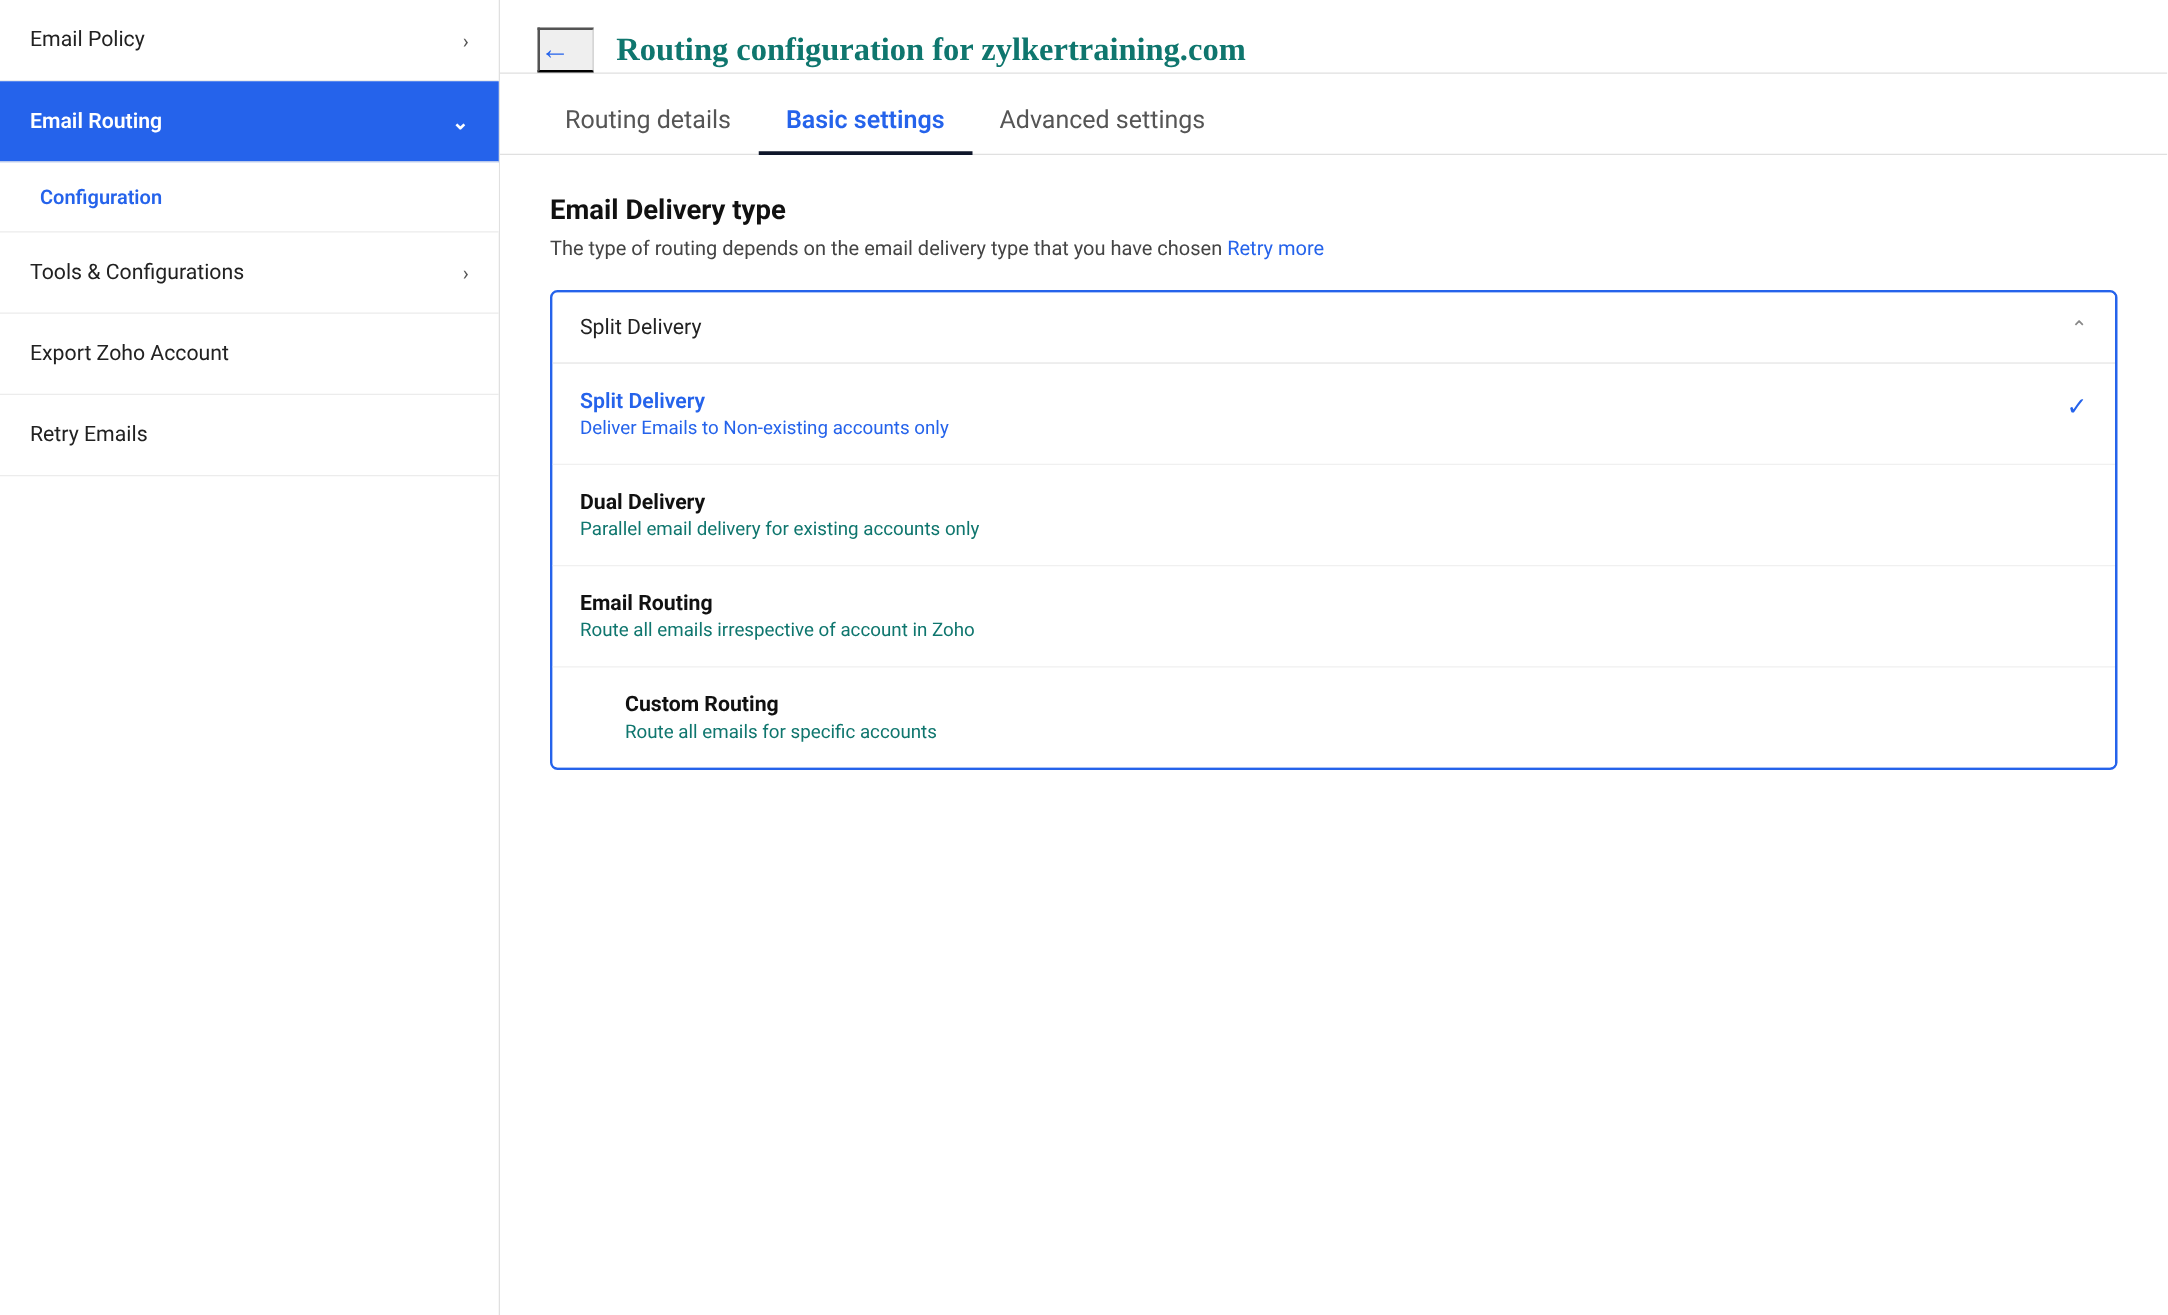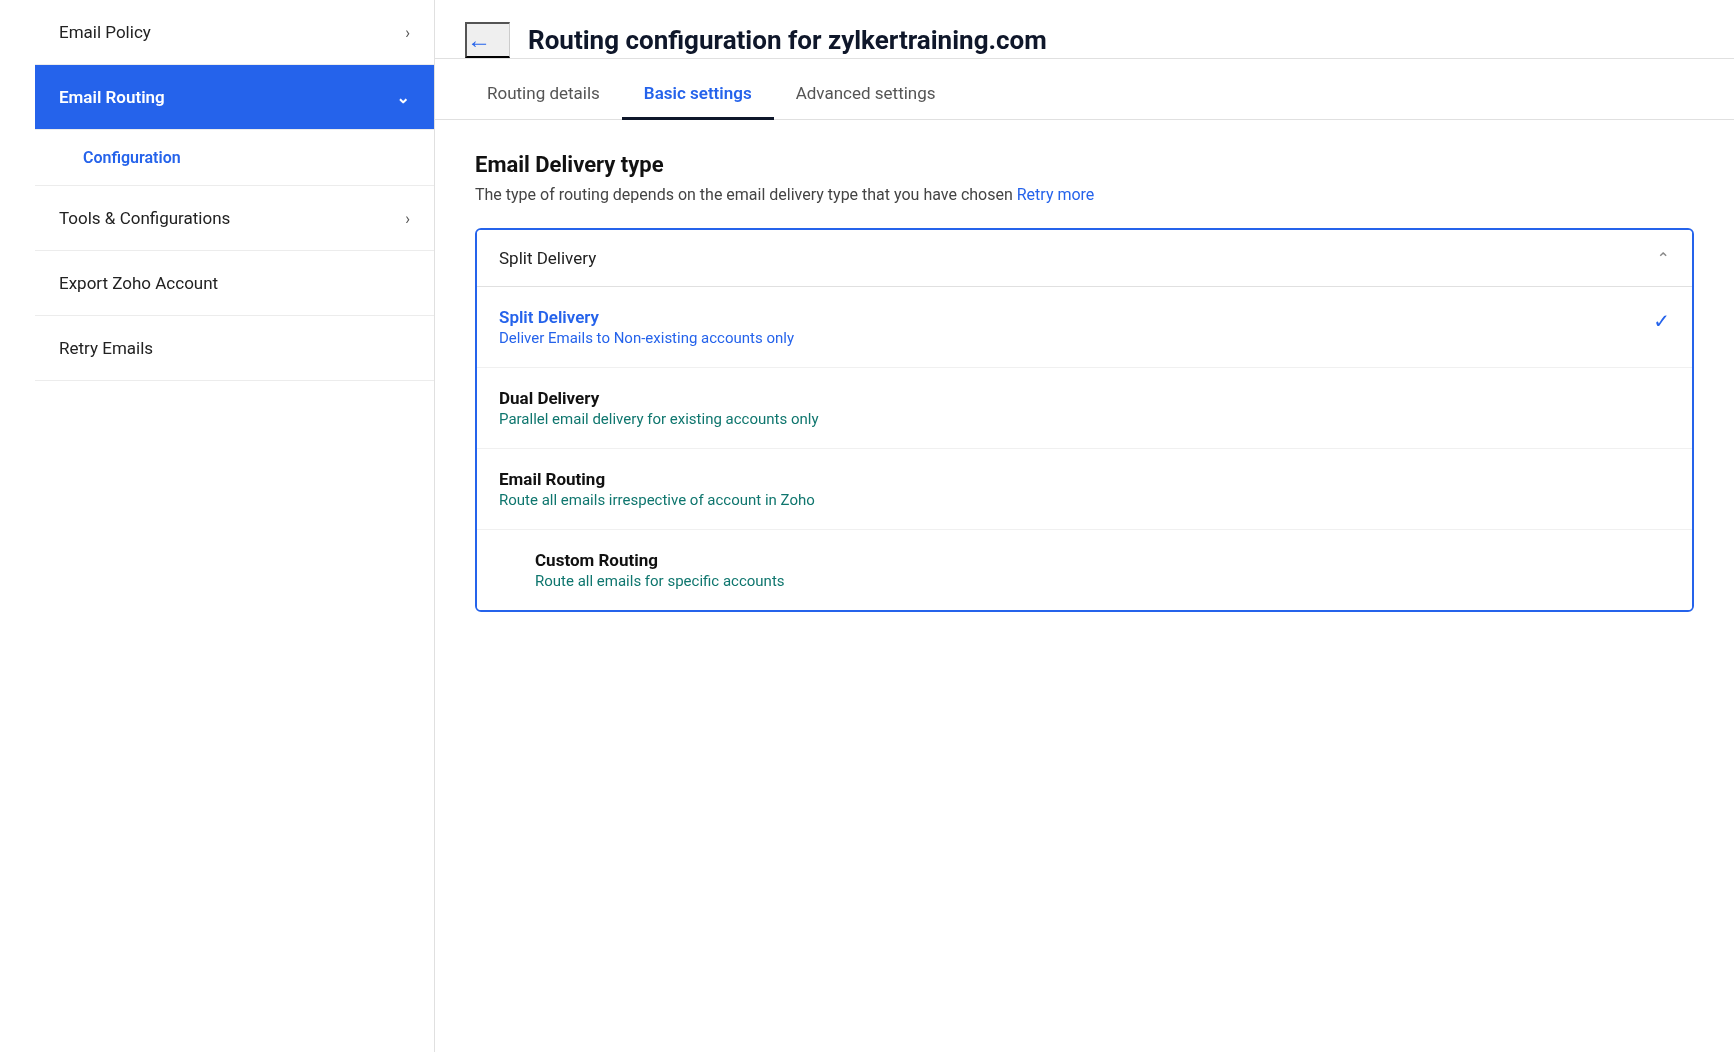--- a/index.html
+++ b/index.html
@@ -6,21 +6,20 @@
     body { font-family: -apple-system, BlinkMacSystemFont, 'Segoe UI', Roboto, sans-serif; display: flex; height: 100vh; background: #fff; }
 
     
     #sidebar {
       width: 400px;
       min-width: 400px;
       border-right: 1px solid #e0e0e0;
       background: #fff;
       display: flex;
       flex-direction: column;
-      margin-left: 35px;
     }
 
     .sidebar-item {
       display: flex;
       align-items: center;
       justify-content: space-between;
       padding: 22px 24px;
       font-size: 17px;
       color: #222;
       cursor: pointer;
@@ -32,21 +31,21 @@
       color: #fff;
       font-weight: 600;
     }
 
     .sidebar-sub {
       padding: 0;
       background: #fff;
       border-bottom: 1px solid #ececec;
     }
     .sidebar-subitem {
-      padding: 18px 48px;
+      padding: 18px 32px;
       font-size: 16px;
       color: #222;
       cursor: pointer;
     }
     .sidebar-subitem-active {
       color: #2563eb;
       font-weight: 600;
     }
 
     .chevron-right {
@@ -84,34 +83,35 @@
       border-right: 1px solid #ccc;
       line-height: 1;
       height: 36px;
       display: flex;
       align-items: center;
     }
 
     .page-title {
       font-size: 26px;
       font-weight: 700;
-      color: #0f172a;
+      color: #0f766e;
       margin-right: auto;
+      font-family: Liberation Serif, serif;
     }
 
     .tabs {
       display: flex;
       gap: 0;
       padding: 0 40px;
       margin-top: 10px;
     }
 
     .tab {
       padding: 14px 22px;
-      font-size: 17px;
+      font-size: 20px;
       color: #555;
       cursor: pointer;
       border-bottom: 3px solid transparent;
       margin-bottom: -1px;
     }
     .tab-active {
       color: #2563eb;
       font-weight: 600;
       border-bottom: 3px solid #0f172a;
     }

